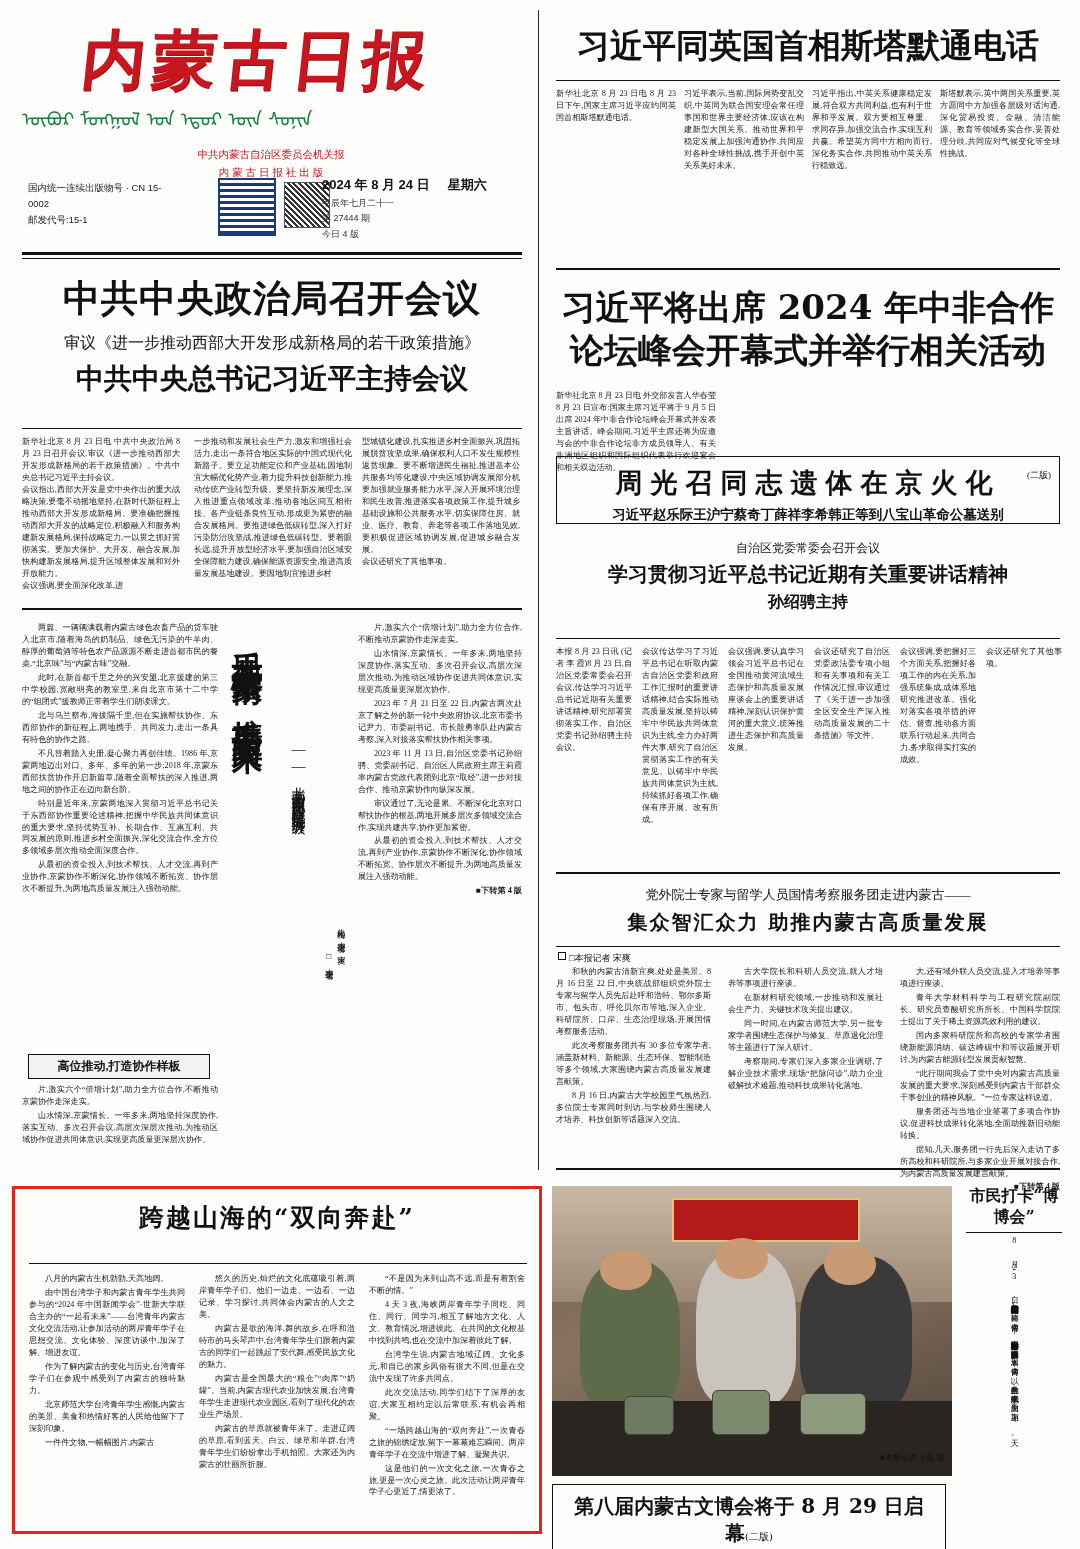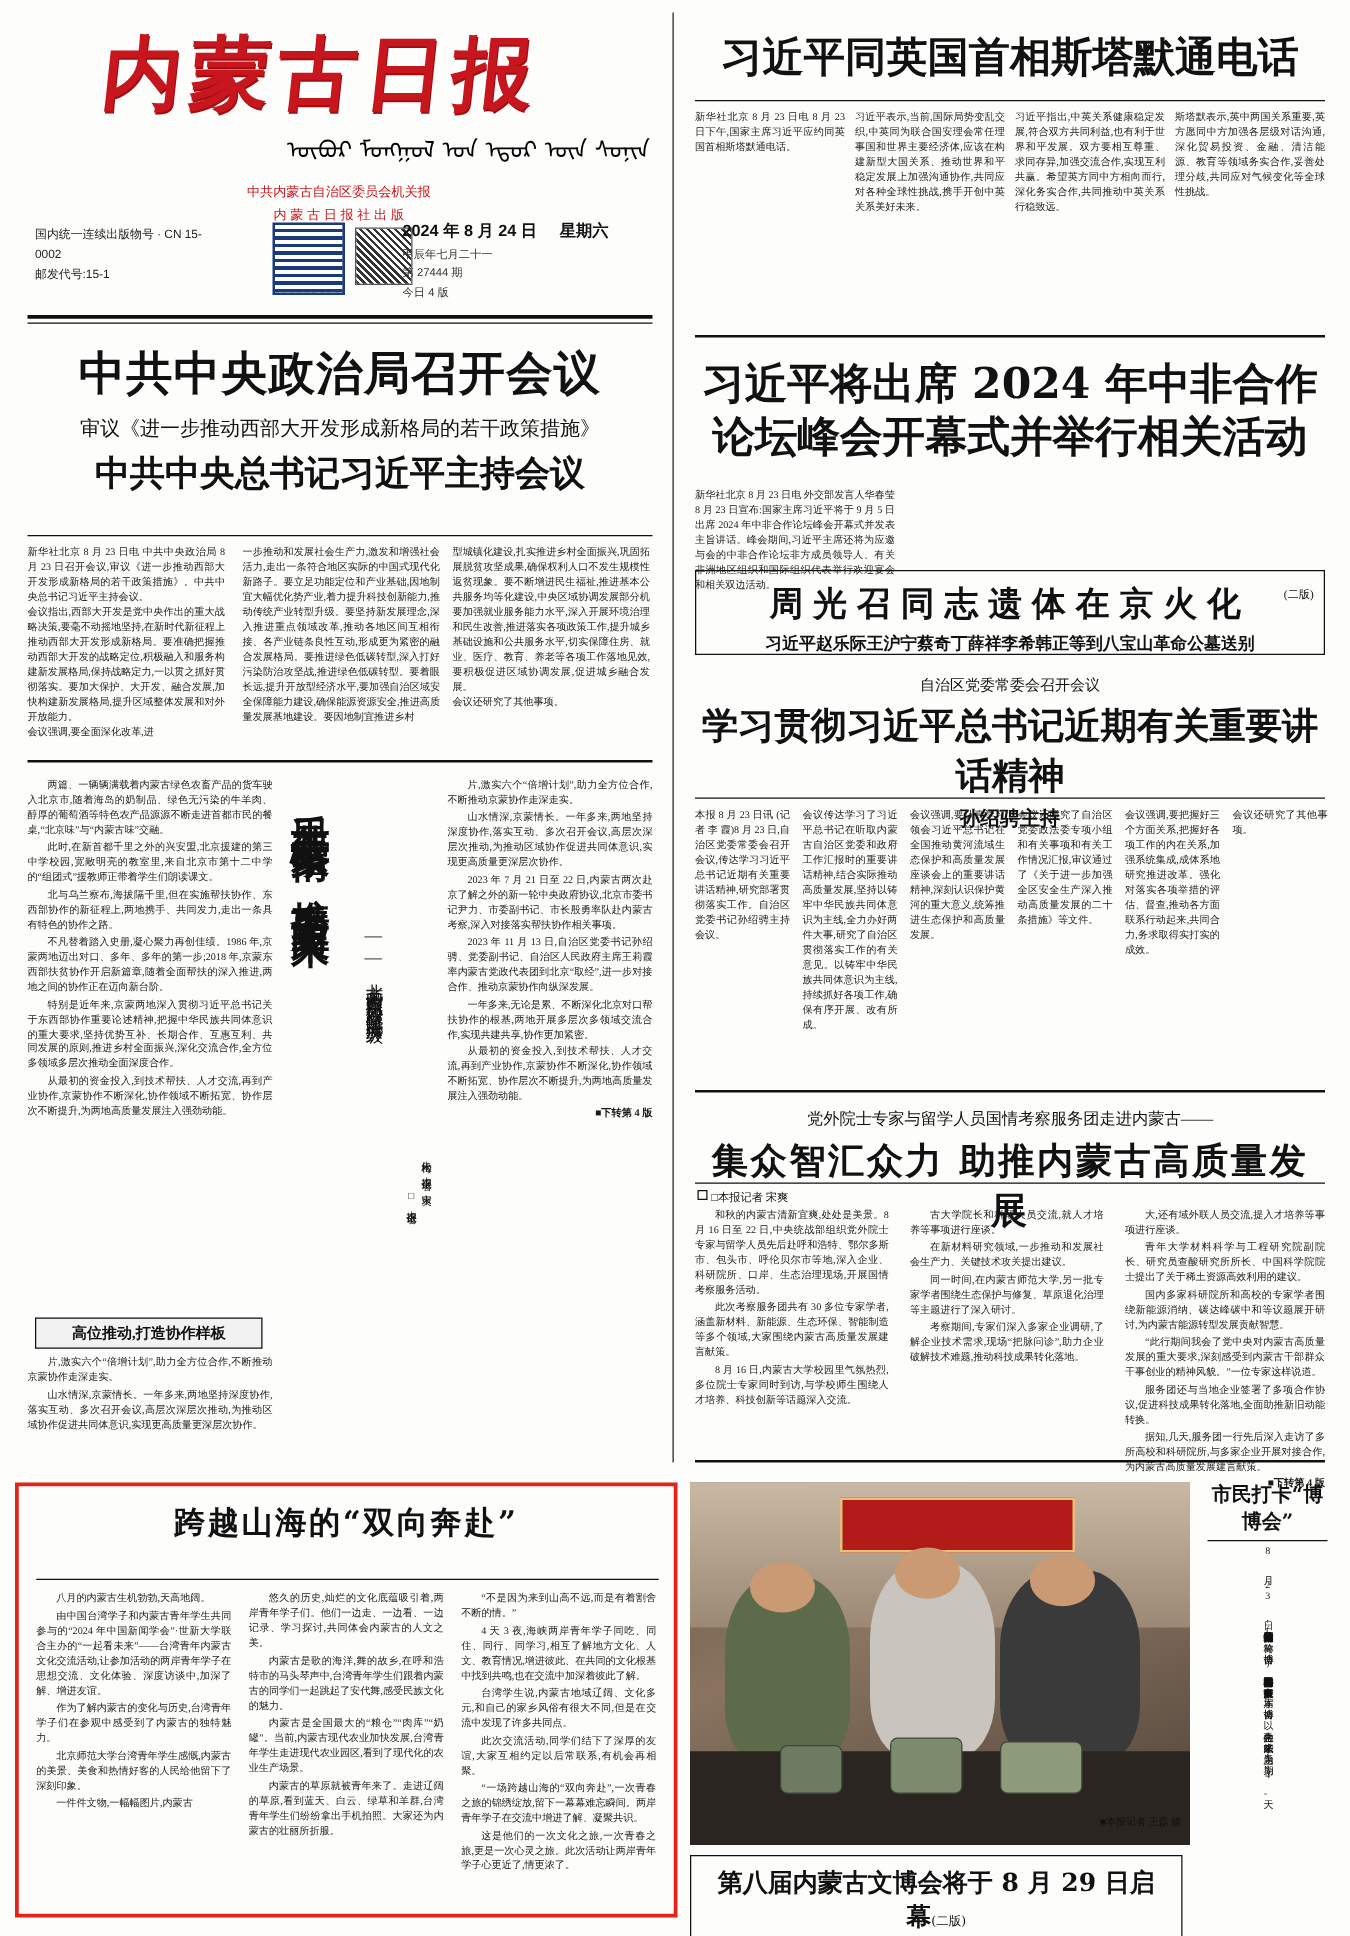--- a/index.html
+++ b/index.html
@@ -14,21 +14,21 @@
   .masthead{position:absolute;left:22px;top:10px;width:498px;height:240px;}
   .logo-cn{
     font-family:"DejaVu Serif", serif;
     font-size:64px;font-weight:bold;color:#c7161d;
     letter-spacing:6px;line-height:1;
     transform:skewX(-6deg);
     text-shadow:1px 1px 0 #a00d12;
     margin-left:60px;margin-top:18px;
   }
   .logo-mn{
-    text-align:right;color:#000000;font-size:19px;letter-spacing:10px;
+    text-align:left;color:#15803d;font-size:19px;letter-spacing:10px;
     margin-top:6px;font-family:"DejaVu Sans", sans-serif;
   }
   .logo-sub{
     text-align:center;color:#c7161d;font-size:10.5px;margin-top:14px;line-height:1.55;
     font-family:"Liberation Sans", sans-serif;
   }
   .mast-meta{position:absolute;left:0;top:170px;width:498px;font-size:9.5px;color:#222;
     font-family:"Liberation Sans", sans-serif;line-height:1.7;}
   .mm-left{position:absolute;left:6px;top:0;width:150px;text-align:left;}
   .mm-right{position:absolute;left:300px;top:-6px;width:195px;text-align:left;}
@@ -58,21 +58,21 @@
   .r-head1{position:absolute;left:556px;top:24px;width:504px;text-align:center;
     font-size:33px;font-weight:bold;font-family:"DejaVu Serif",serif;}
   .r-head2{position:absolute;left:556px;top:286px;width:504px;text-align:center;
     font-size:34px;font-weight:bold;line-height:1.25;font-family:"DejaVu Serif",serif;}
 
   .boxed{position:absolute;border:1px solid #111;}
   .zgz-title{font-size:27px;font-weight:bold;letter-spacing:8px;text-align:center;font-family:"DejaVu Serif",serif;}
   .zgz-sub{font-size:13.5px;text-align:center;font-weight:bold;margin-top:5px;font-family:"DejaVu Serif",serif;}
 
   .c-sub{text-align:center;font-size:12px;}
-  .c-big{font-size:29px;font-weight:bold;font-family:"DejaVu Serif",serif;}
+  .c-big{font-size:20px;font-weight:bold;font-family:"DejaVu Serif",serif;}
   .c-mid{text-align:center;font-size:16px;font-weight:bold;margin-top:4px;}
 
   
   .vert{writing-mode:vertical-rl;text-orientation:upright;}
   .v-main{font-size:31px;font-weight:bold;letter-spacing:4px;font-family:"DejaVu Serif",serif;line-height:1.25;}
   .v-sub{font-size:14px;letter-spacing:2px;line-height:1.5;}
   .v-small{font-size:8.2px;line-height:1.5;letter-spacing:1px;}
 
   .tagbox{border:1px solid #111;text-align:center;font-size:12px;font-weight:bold;padding:3px 0;background:#f2f2f2;}
 
@@ -255,21 +255,21 @@
     <div class="vert v-main" style="position:absolute;left:206px;top:4px;height:478px;">千里共叙京蒙情  携手聚力向未来</div>
     <div class="vert v-sub" style="position:absolute;left:266px;top:120px;height:360px;">——北京内蒙古东西部协作双向赋能提质升级</div>
     <div class="vert v-small" style="position:absolute;left:300px;top:330px;height:150px;"><span>□本报记者</span></div>
     <div class="vert v-small" style="position:absolute;left:312px;top:300px;height:180px;">朱松梅  本报记者  宋爽</div>
 
     <div class="col" style="position:absolute;left:336px;top:0;width:164px;height:520px;">
       <p>片,激实六个“倍增计划”,助力全方位合作,不断推动京蒙协作走深走实。</p>
       <p>山水情深,京蒙情长。一年多来,两地坚持深度协作,落实互动、多次召开会议,高层次深层次推动,为推动区域协作促进共同体意识,实现更高质量更深层次协作。</p>
       <p>2023 年 7 月 21 日至 22 日,内蒙古两次赴京了解之外的新一轮中央政府协议,北京市委书记尹力、市委副书记、市长殷勇率队赴内蒙古考察,深入对接落实帮扶协作相关事项。</p>
       <p>2023 年 11 月 13 日,自治区党委书记孙绍骋、党委副书记、自治区人民政府主席王莉霞率内蒙古党政代表团到北京“取经”,进一步对接合作、推动京蒙协作向纵深发展。</p>
-      <p>一年多来,无论是累、不断深化北京对口帮扶协作的根基,两地开展多层次多领域交流合作,实现共建共享,协作更加紧密。</p>
+      <p>审议通过了,无论是累、不断深化北京对口帮扶协作的根基,两地开展多层次多领域交流合作,实现共建共享,协作更加紧密。</p>
       <p>从最初的资金投入,到技术帮扶、人才交流,再到产业协作,京蒙协作不断深化,协作领域不断拓宽、协作层次不断提升,为两地高质量发展注入强劲动能。</p>
       <p></p>
       <div class="cont">■下转第 4 版</div>
     </div>
   </div>
 
   <div class="redbox">
     <h2>跨越山海的“双向奔赴”</h2>
     <div class="rule" style="position:absolute;left:14px;top:74px;width:498px;height:1px;"></div>
     <div style="position:absolute;left:14px;top:84px;width:500px;height:250px;">

